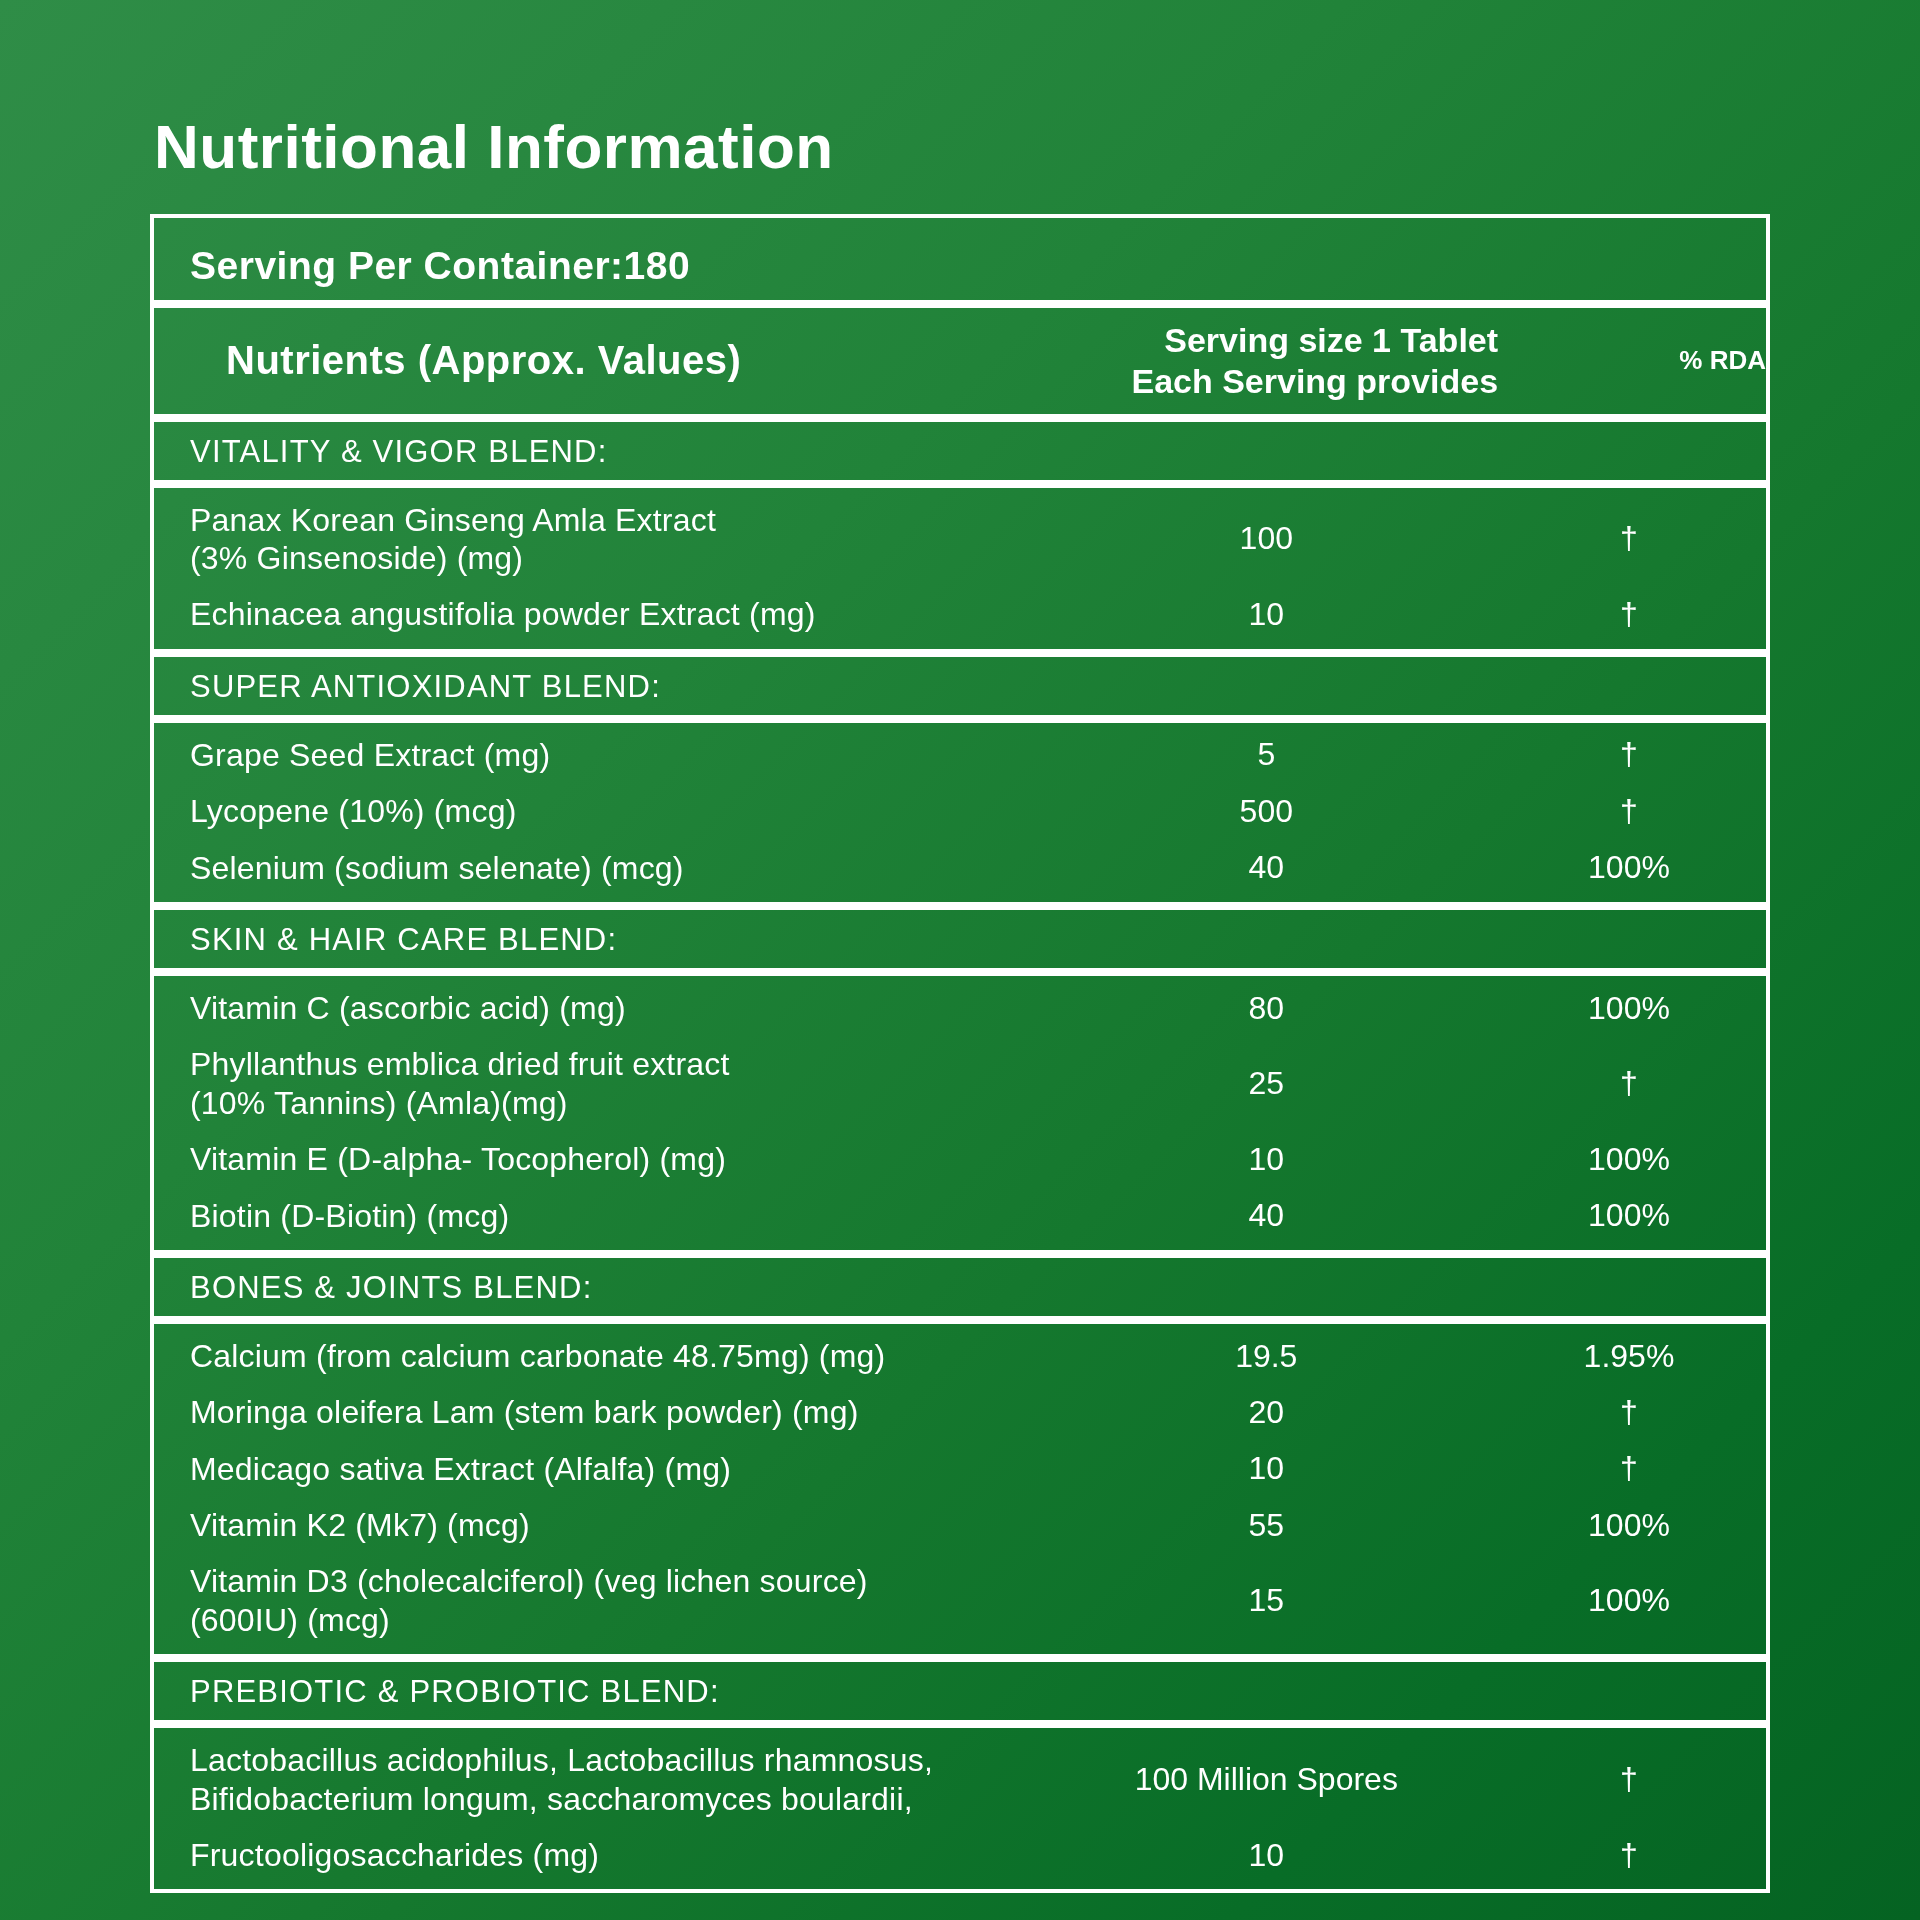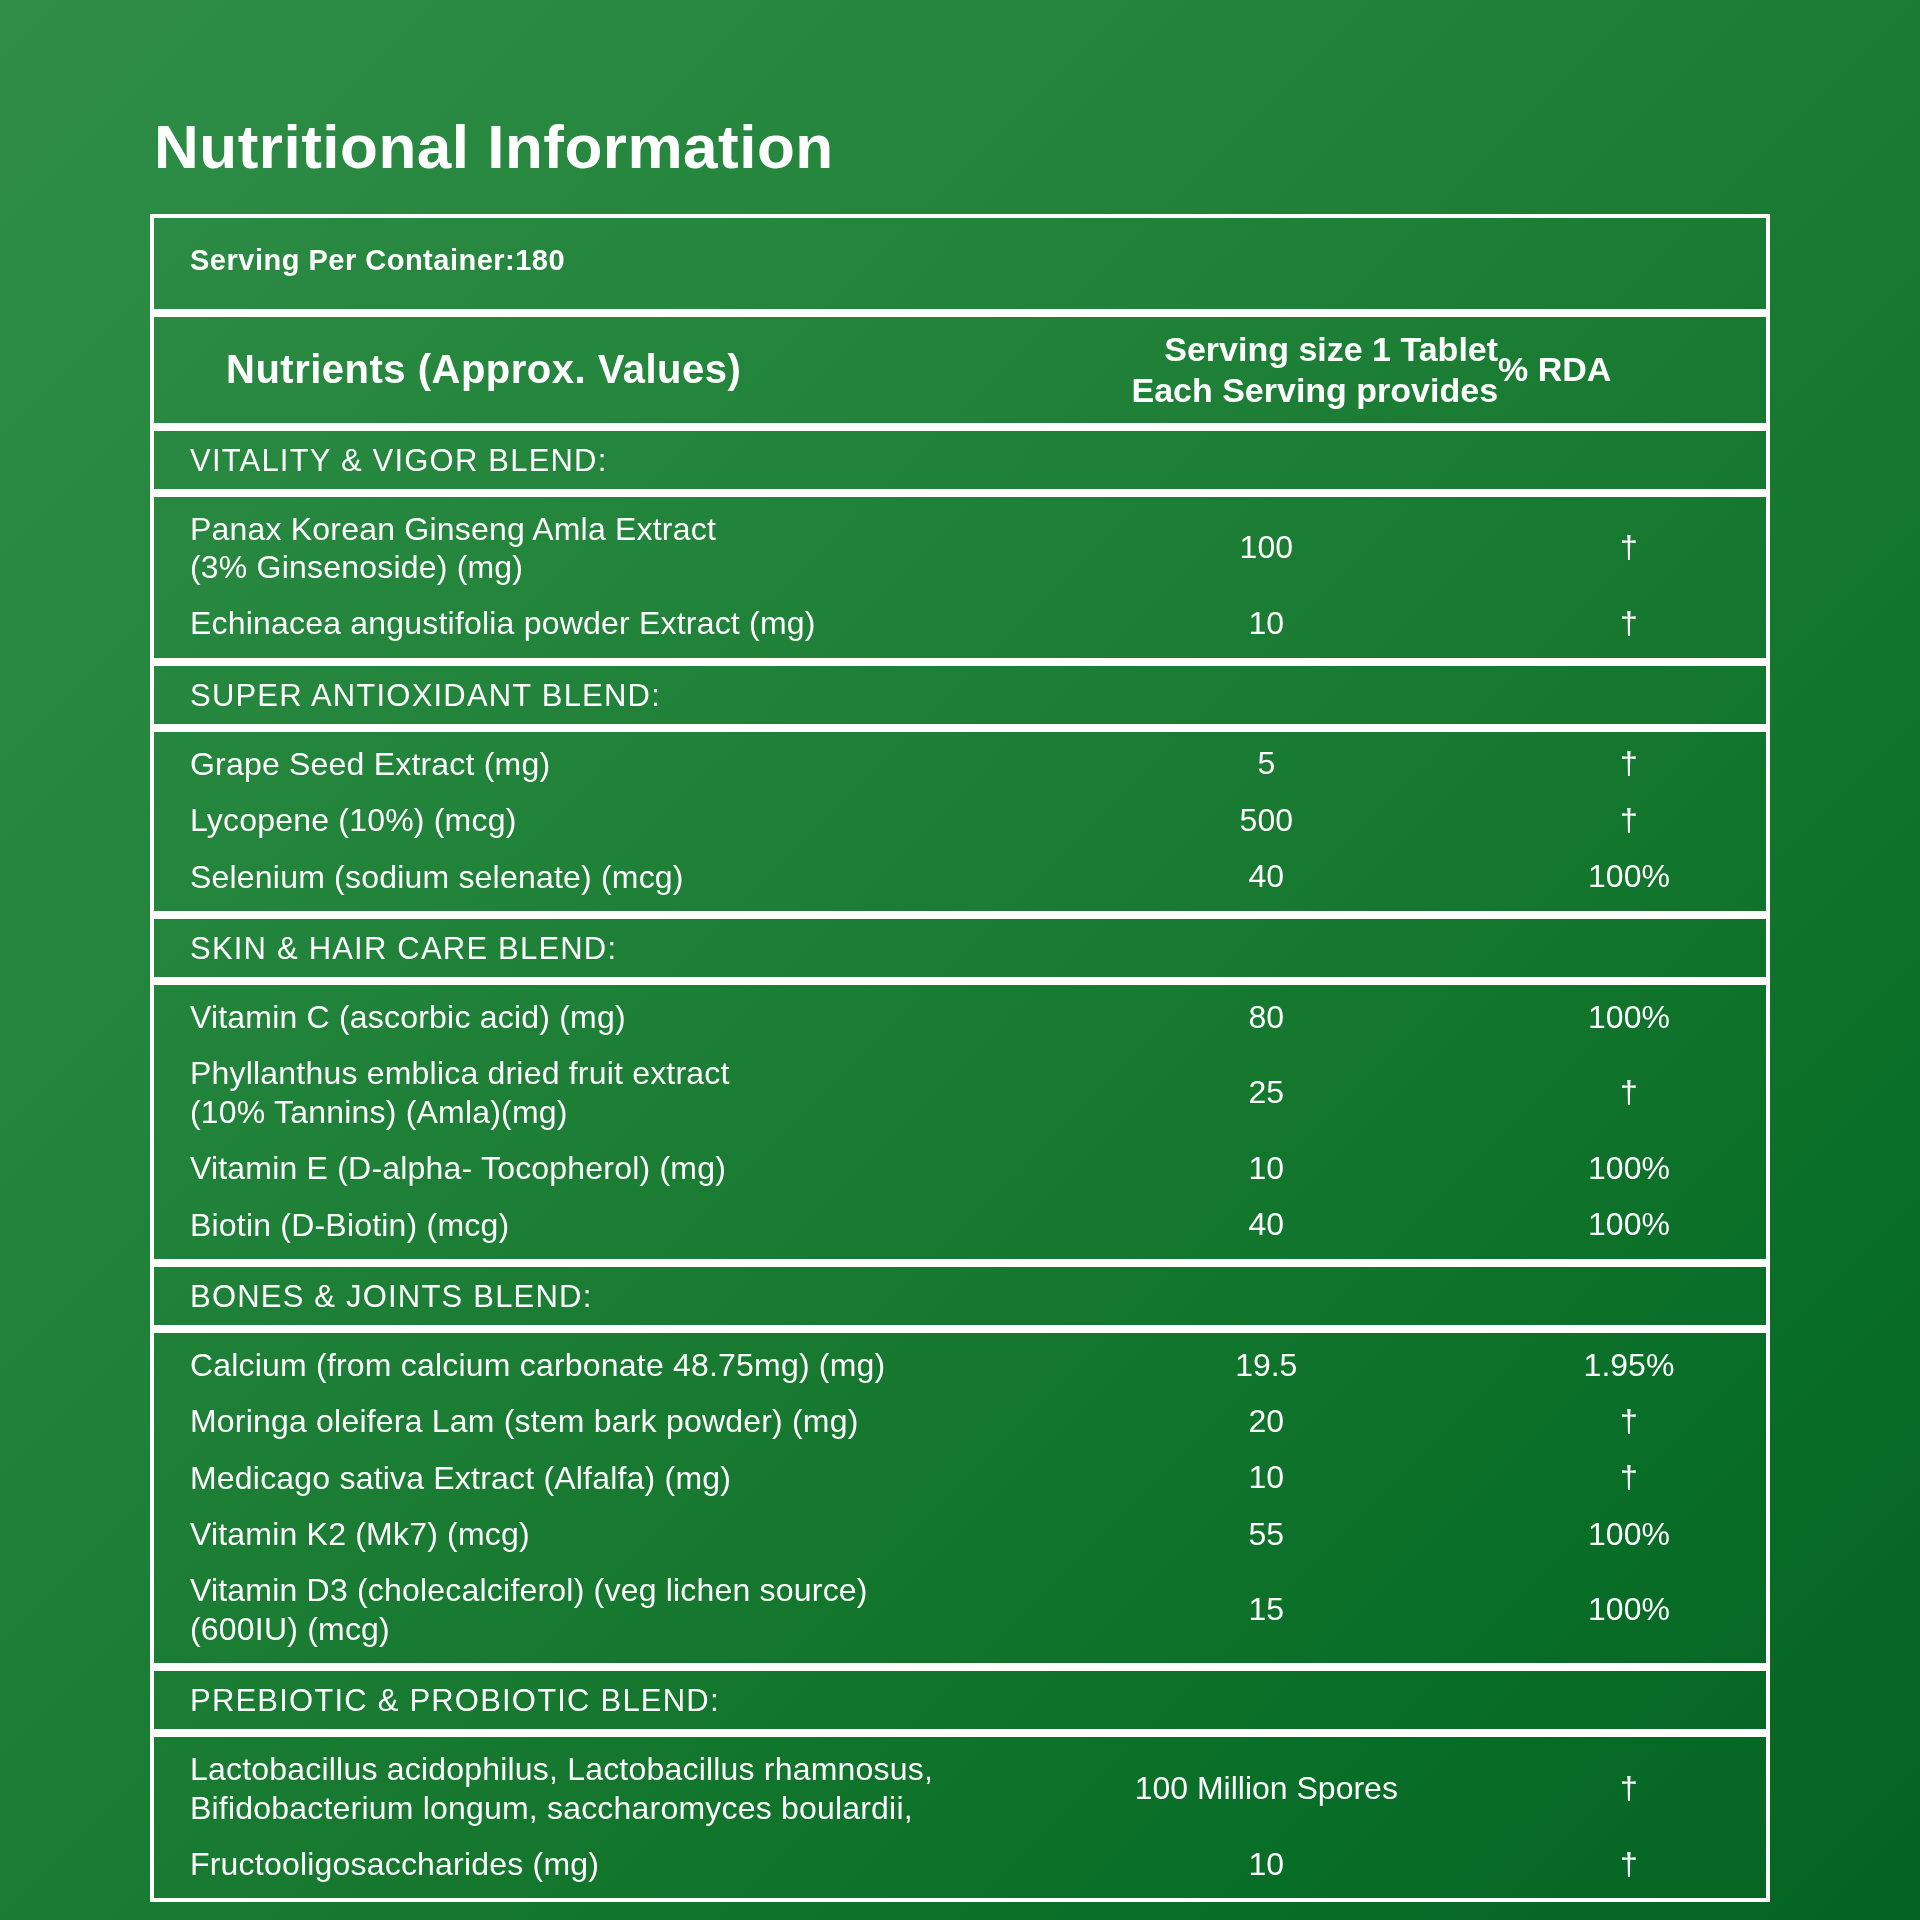--- a/index.html
+++ b/index.html
@@ -12,39 +12,39 @@
   .wrap { padding: 0 150px; }
   .page-title {
     font-size: 62px;
     font-weight: 700;
     letter-spacing: 0.5px;
     margin: 116px 0 36px 4px;
     line-height: 1;
   }
   .ntable { border: 4px solid #ffffff; width: 100%; }
   .serving-box {
-    padding: 26px 36px 32px 36px;
-    font-size: 29px;
+    padding: 26px 36px 12px 36px;
+    font-size: 39px;
     font-weight: 700;
     letter-spacing: 0.5px;
   }
   .divider {
     height: 4px;
     border-top: 4px solid #ffffff;
     border-bottom: 4px solid #ffffff;
   }
   .grid3 {
     display: grid;
     grid-template-columns: 55% 28% 17%;
     align-items: center;
   }
   .headrow { padding: 12px 0; margin-left: 36px; }
   .headrow .c1 { font-size: 40px; font-weight: 700; padding-left: 36px; letter-spacing: 0.5px; }
   .headrow .c2 { font-size: 34px; font-weight: 700; text-align: right; line-height: 1.2; }
-  .headrow .c3 { font-size: 34px; font-weight: 700; text-align: left; }
+  .headrow .c3 { font-size: 26px; font-weight: 700; text-align: right; }
   .band {
     padding: 12px 36px 10px 36px;
     font-size: 31px;
     letter-spacing: 1.2px;
   }
   .block { padding: 4px 0 6px 0; }
   .nrow { padding: 9px 0; }
   .nrow .name { font-size: 32px; line-height: 1.2; padding-left: 36px; letter-spacing: 0.2px; }
   .nrow .val  { font-size: 32px; text-align: center; }
   .nrow .rda  { font-size: 32px; text-align: center; }

